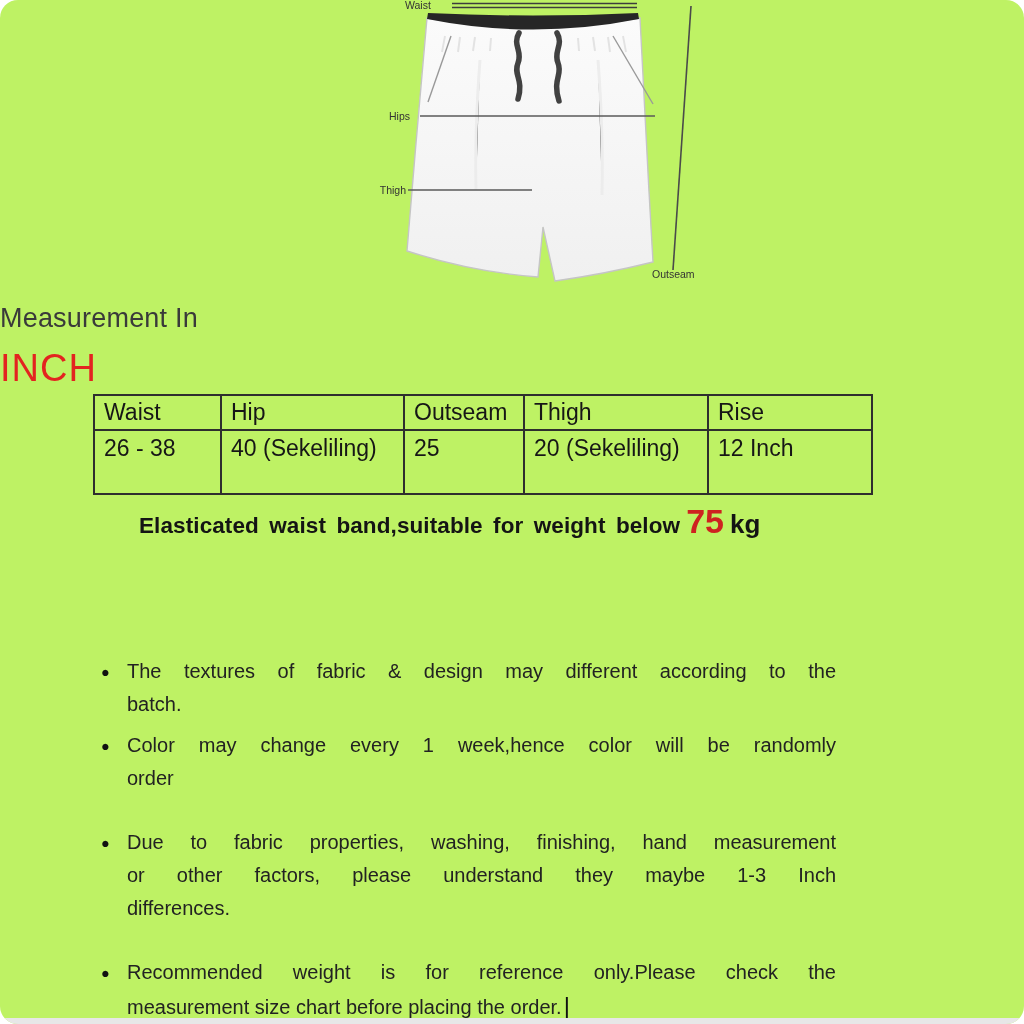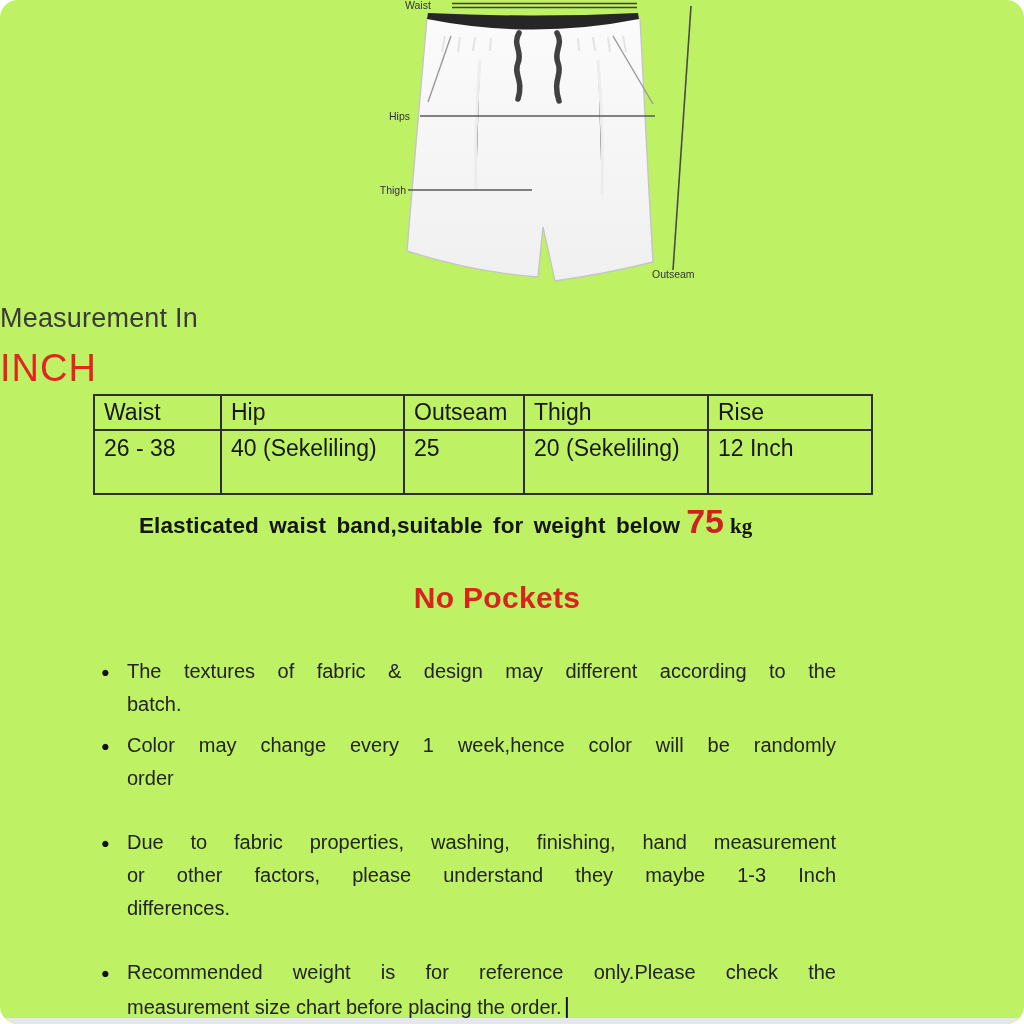--- a/index.html
+++ b/index.html
@@ -33,21 +33,21 @@
   .size-table td{height:58px;vertical-align:top;padding-top:4px;margin-left:47px;}
 
   
   .weight-note{
     position:absolute;left:127px;top:502px;
     display:flex;align-items:baseline;gap:6px;
     font-weight:bold;font-size:22.5px;color:#141414;margin-left:12px;
   }
   .wn-prefix{word-spacing:4px;letter-spacing:.1px;}
   .wn-value{font-size:34px;font-weight:bold;color:#ce2220;}
-  .wn-suffix{font-size:21px;font-family:Liberation Serif, serif;}
+  .wn-suffix{font-size:26px;}
 
   
   .pockets{
     position:absolute;left:0;top:581px;width:994px;text-align:center;
     font-size:30px;font-weight:bold;color:#d8231f;letter-spacing:.3px;
   }
 
   
   .notes{position:absolute;left:100px;top:655px;width:736px;}
   .note-item{position:relative;padding-left:27px;}
@@ -156,21 +156,20 @@
     </tr>
   </tbody>
     </table>
 
   <div class="weight-note">
     <span class="wn-prefix">Elasticated waist band,suitable for weight below</span>
     <span class="wn-value">75</span>
     <span class="wn-suffix">kg</span>
   </div>
 
-  <div class="pockets">No Pockets</div>
 
   <div class="notes">
 
     <div class="note-item sp-sm">
       <span class="bullet">●</span>
       <div class="nline">The textures of fabric &amp; design may different according to the</div>
       <div class="nline last">batch.</div>
     </div>
 
     <div class="note-item sp-lg">

